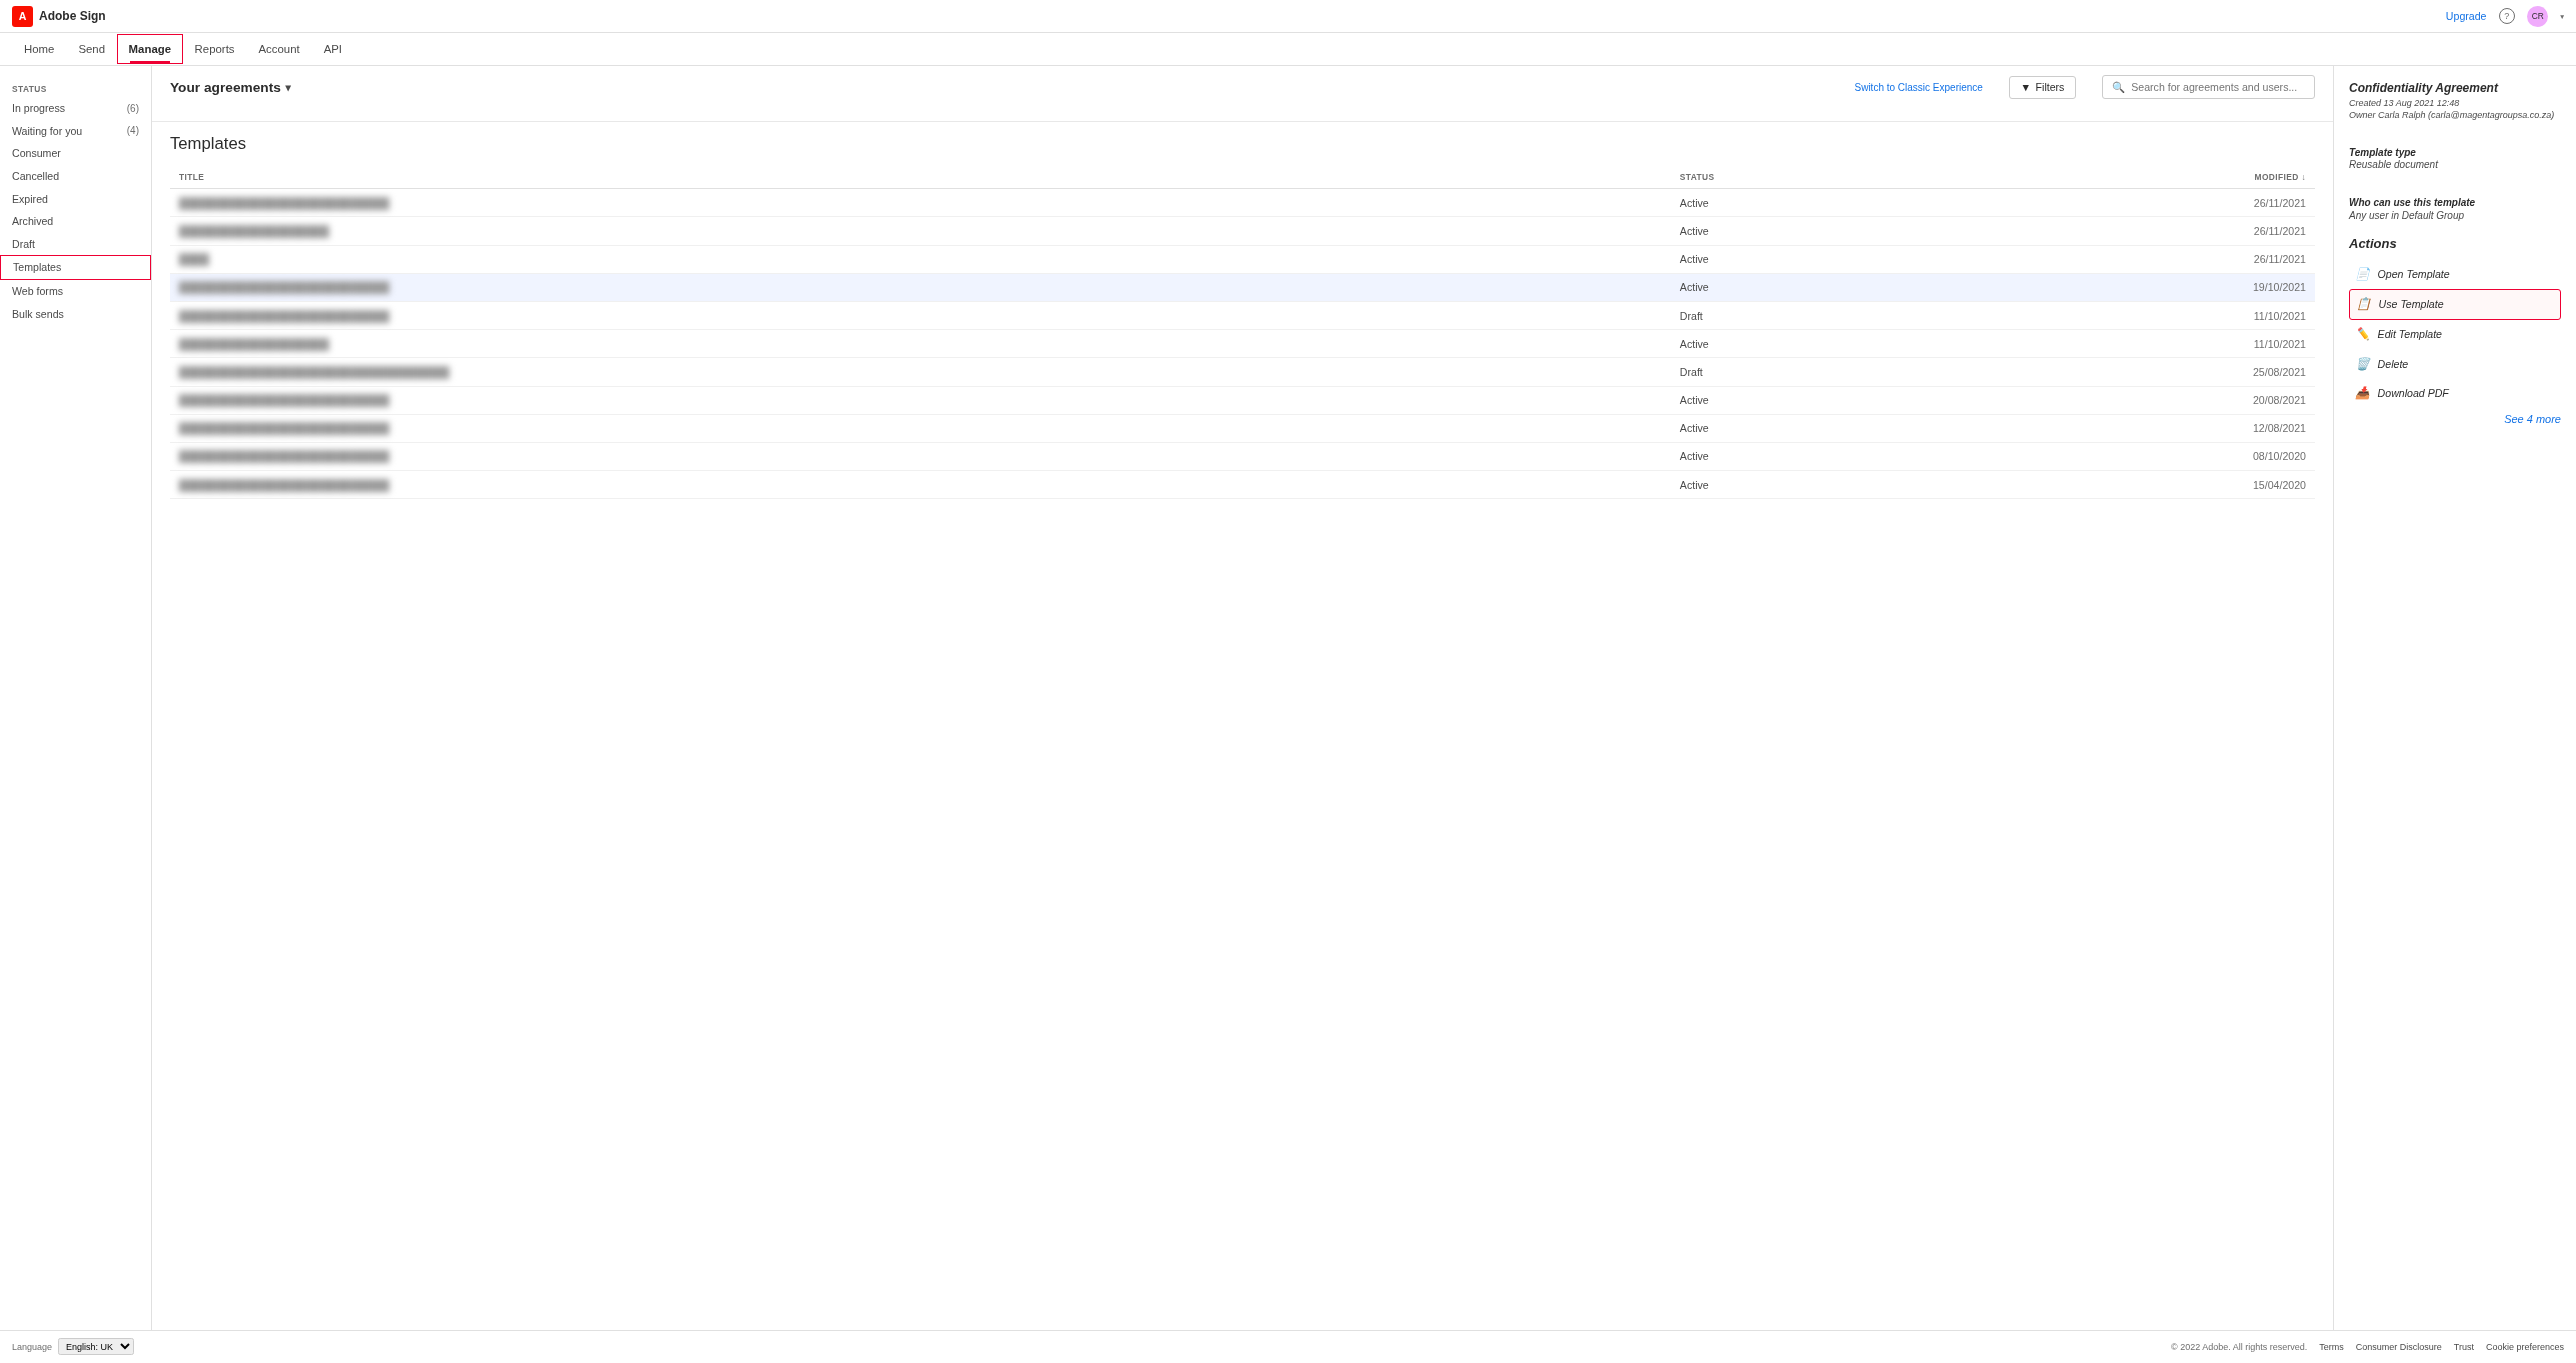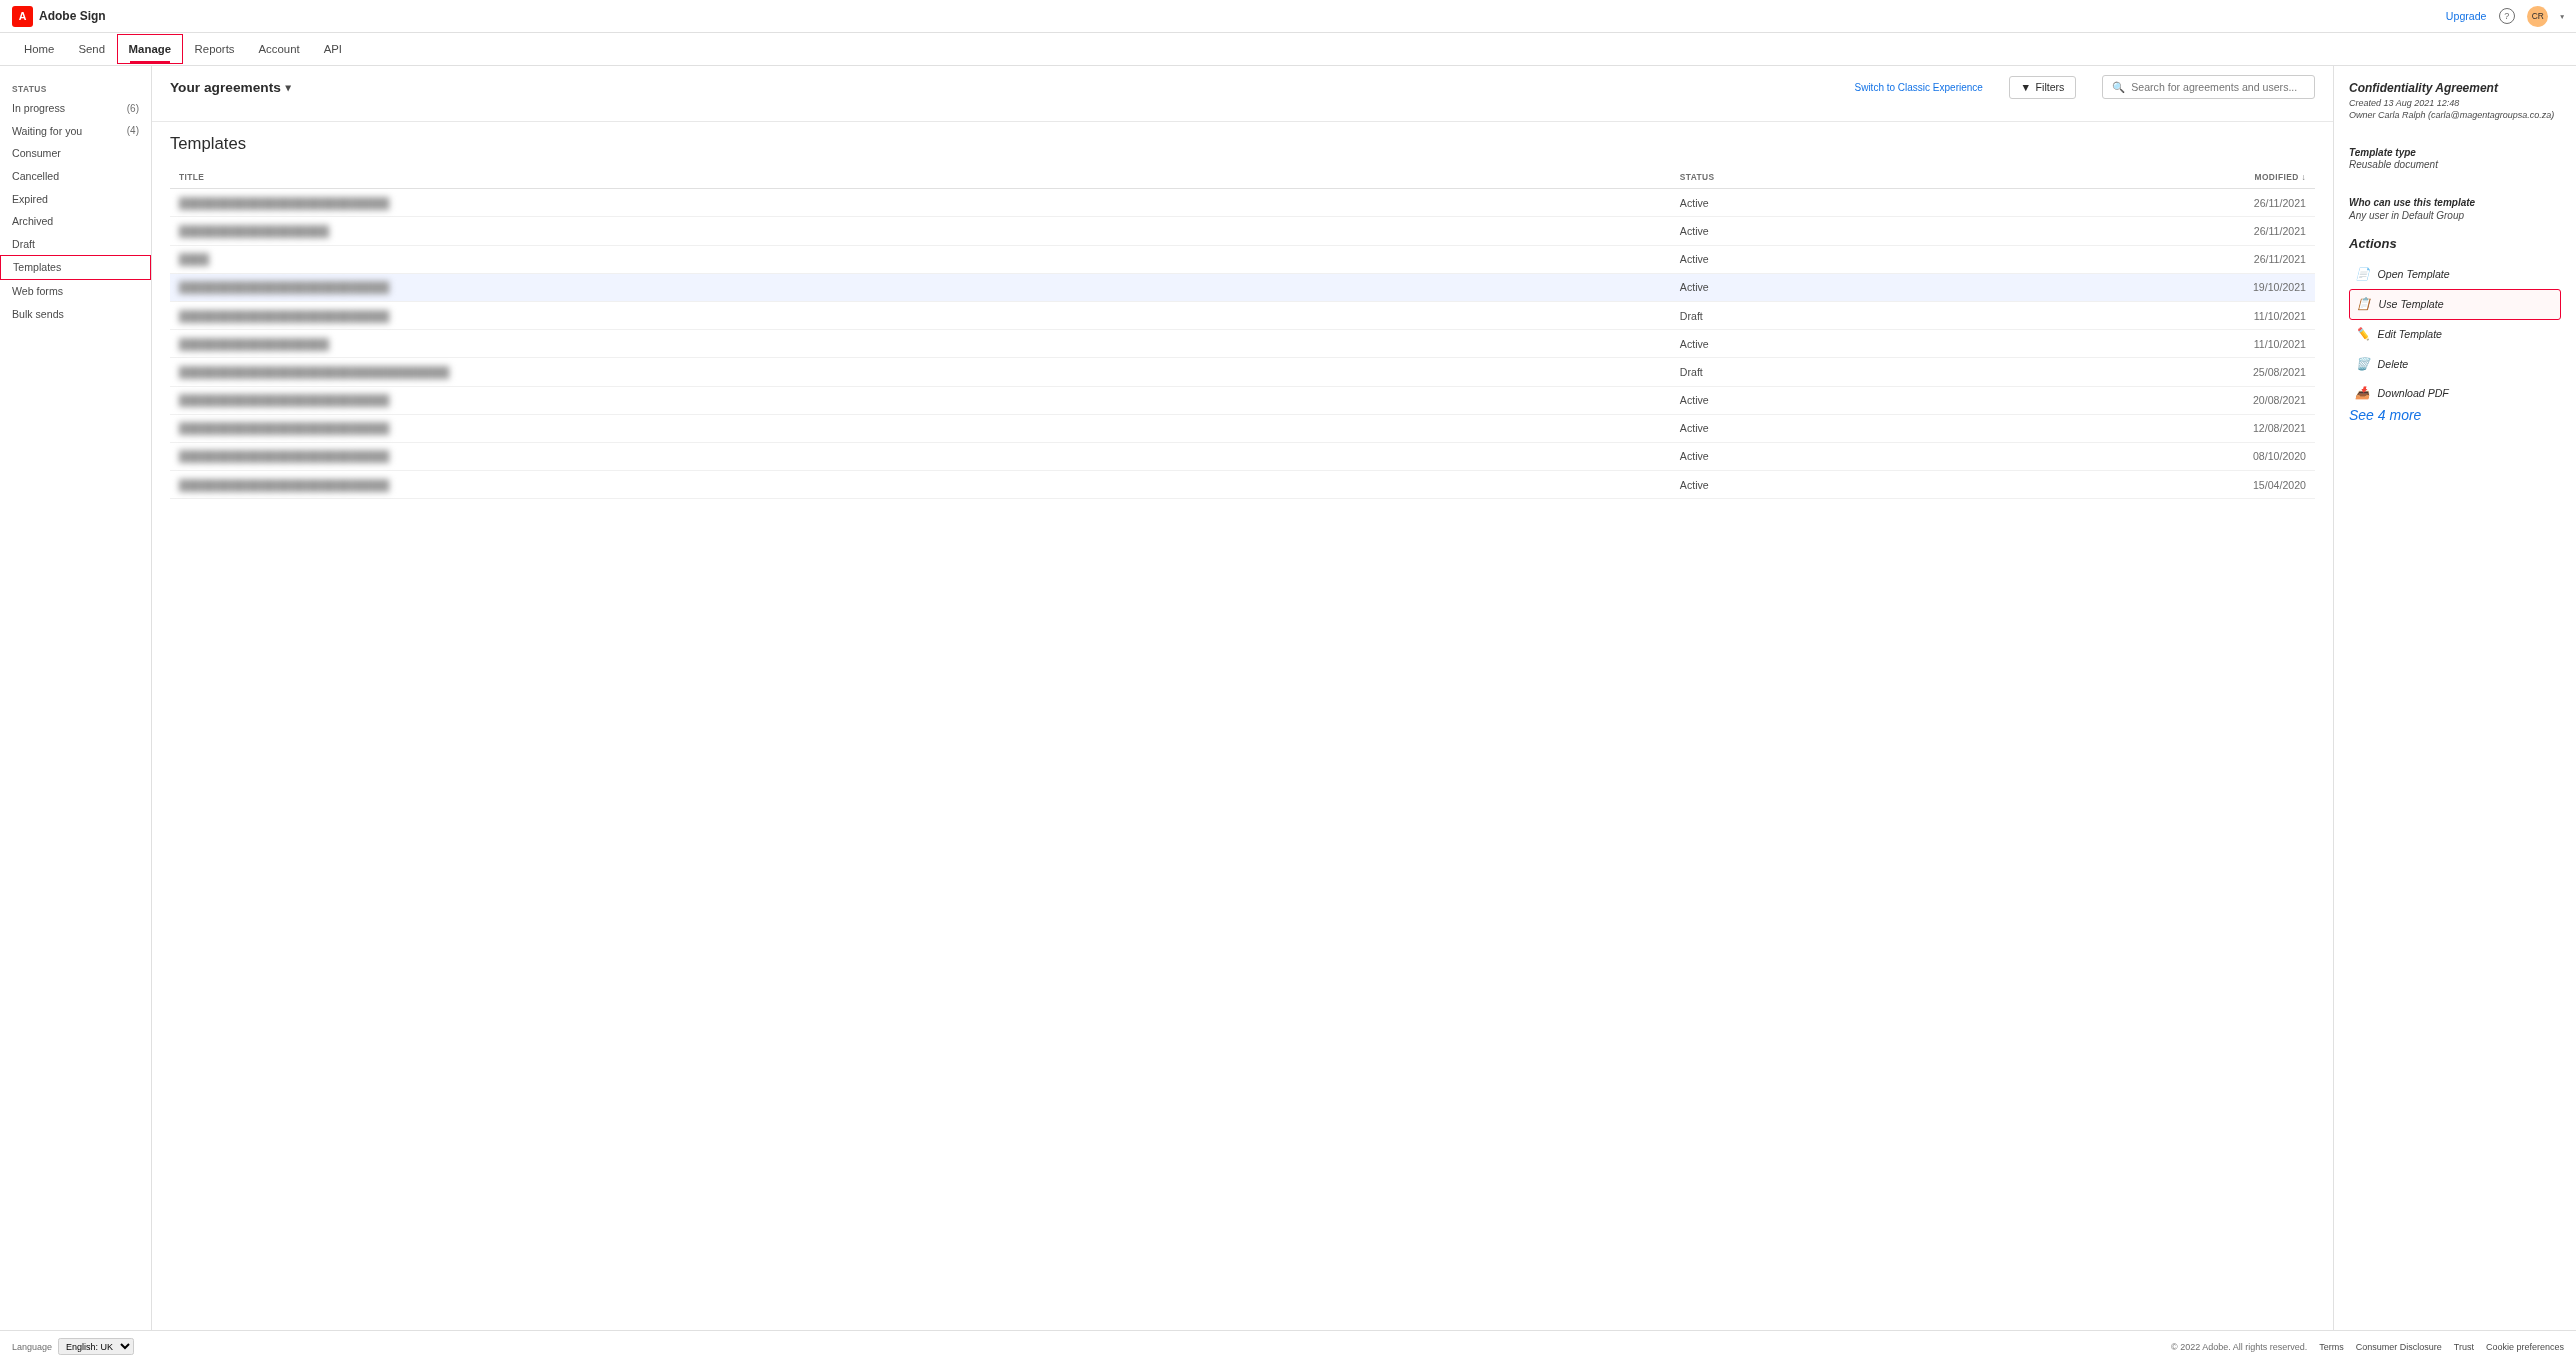--- a/index.html
+++ b/index.html
@@ -6,21 +6,21 @@
     body { font-family: 'Segoe UI', Arial, sans-serif; font-size: 10.6px; color: #2c2c2c; background: #fff; height: 100vh; display: flex; flex-direction: column; overflow: hidden; }
 
     
     .top-bar { display: flex; align-items: center; justify-content: space-between; padding: 0 12px; height: 33px; border-bottom: 0.8px solid #e0e0e0; background: #fff; }
     .top-bar-left { display: flex; align-items: center; gap: 6px; }
     .adobe-logo { width: 21px; height: 21px; background: #fa0f00; border-radius: 3px; display: flex; align-items: center; justify-content: center; color: white; font-weight: bold; font-size: 10.6px; }
     .app-title { font-size: 12px; font-weight: 600; color: #2c2c2c; }
     .top-bar-right { display: flex; align-items: center; gap: 12px; }
     .upgrade-btn { color: #1473e6; font-size: 10.6px; cursor: pointer; }
     .help-icon { width: 16.7px; height: 16.7px; border-radius: 50%; border: 1.1px solid #6e6e6e; display: flex; align-items: center; justify-content: center; font-size: 9px; color: #6e6e6e; cursor: pointer; }
-    .avatar-placeholder { width: 21px; height: 21px; border-radius: 50%; background: #fdba74; display: flex; align-items: center; justify-content: center; font-size: 8.4px; }
+    .avatar-placeholder { width: 21px; height: 21px; border-radius: 50%; background: #f0abfc; display: flex; align-items: center; justify-content: center; font-size: 8.4px; }
     .chevron-icon { color: #6e6e6e; font-size: 7.6px; }
 
     
     .nav-bar { display: flex; align-items: center; padding: 0 12px; height: 33px; border-bottom: 0.8px solid #e0e0e0; background: #fff; }
     .nav-item { padding: 9px 12px; font-size: 11.4px; color: #4a4a4a; cursor: pointer; position: relative; }
     .nav-item.active { color: #2c2c2c; font-weight: 600; }
     .nav-item.active::after { content: ''; position: absolute; bottom: 0; left: 12px; right: 12px; height: 1.5px; background: #e03; }
     .nav-item-bordered { border: 1.5px solid #e03; padding: 7.6px 10.6px; }
 
     
@@ -66,21 +66,21 @@
     .panel-title { font-size: 12px; font-weight: 700; margin-bottom: 3px; }
     .panel-meta { font-size: 9px; color: #4a4a4a; margin-bottom: 1.5px; }
     .panel-section { margin-top: 27px; }
     .panel-section-label { font-size: 10px; font-weight: 700; margin-bottom: 1.5px; }
     .panel-section-value { font-size: 10px; color: #4a4a4a; }
     .actions-section { margin-top: 15px; }
     .actions-title { font-size: 13px; font-weight: 700; margin-bottom: 9px; }
     .action-item { display: flex; align-items: center; gap: 7.6px; padding: 7.6px 6px; cursor: pointer; font-size: 10.6px; color: #2c2c2c; border-radius: 3px; }
     .action-item.highlighted { border: 1.5px solid #e03; background: #fff8f8; }
     .action-icon { font-size: 12px; color: #4a4a4a; width: 15px; text-align: center; }
-    .see-more-link { color: #1473e6; font-size: 14px; cursor: pointer; text-align: left; display: block; }
+    .see-more-link { color: #1473e6; font-size: 11px; cursor: pointer; text-align: right; display: block; margin-top: 6px; }
 
     
     .footer { border-top: 0.8px solid #e0e0e0; padding: 7.6px 12px; display: flex; align-items: center; justify-content: space-between; font-size: 9px; color: #6e6e6e; }
     .footer-left { display: flex; align-items: center; gap: 6px; }
     .footer-right { display: flex; align-items: center; gap: 12px; }
     .footer-link { color: #4a4a4a; cursor: pointer; }
     .lang-select { border: 0.8px solid #ccc; border-radius: 2.3px; padding: 1.5px 3px; font-size: 9px; }
 
     
     .sidebar::-webkit-scrollbar, .templates-content::-webkit-scrollbar { width: 4.6px; }

